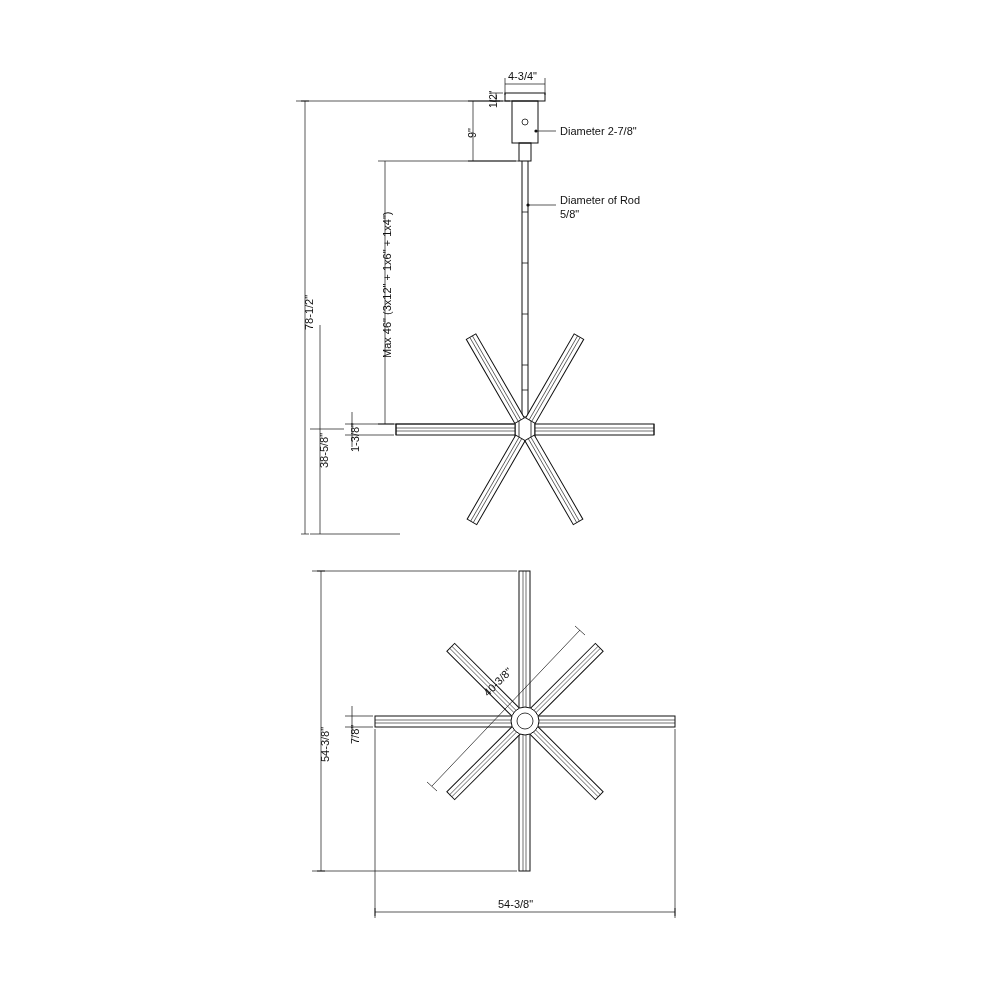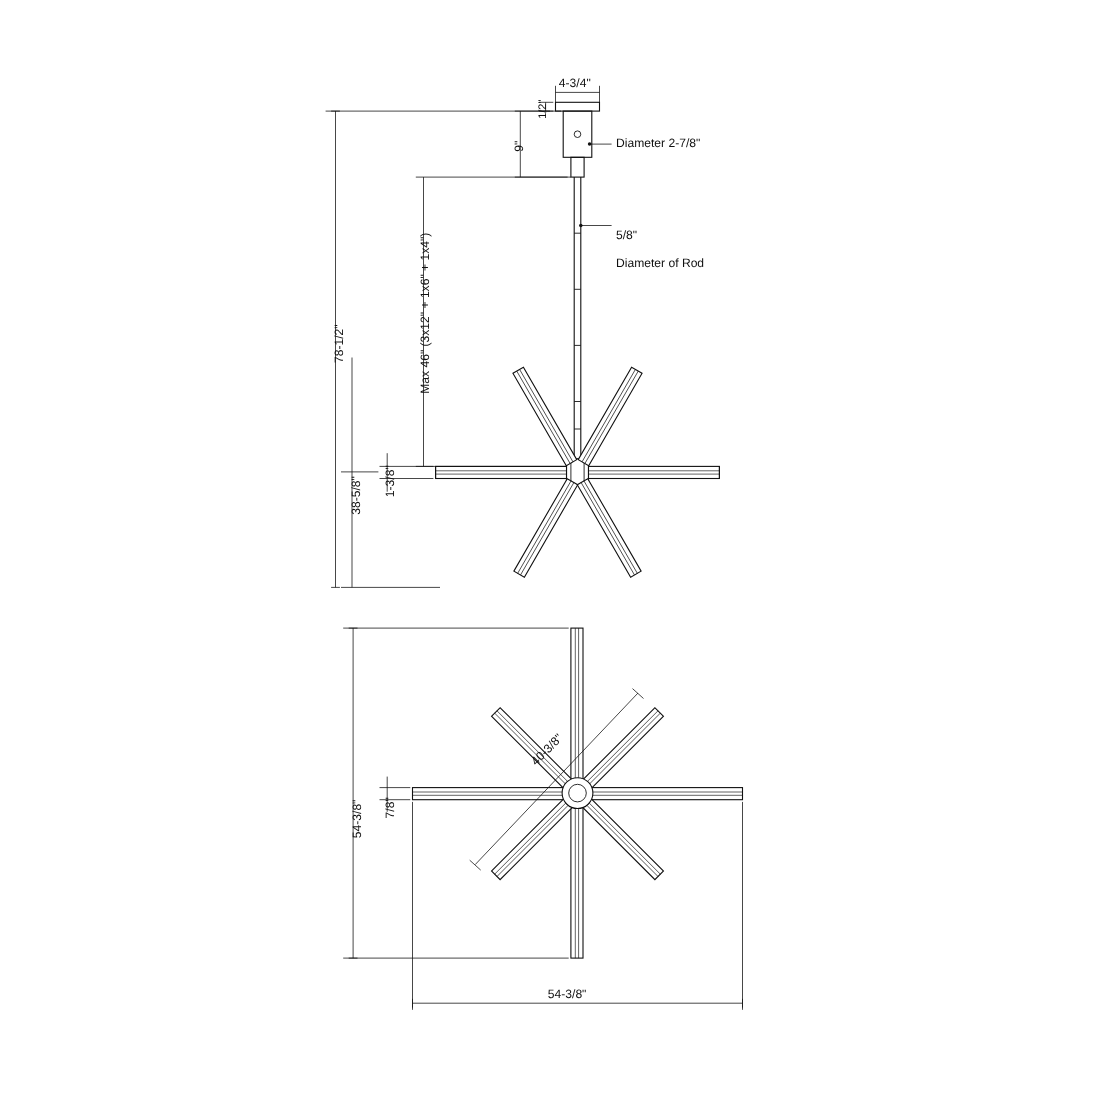--- a/index.html
+++ b/index.html
@@ -174,21 +174,21 @@
       <line class="dim" x1="375" y1="908" x2="375" y2="916"></line>
       <line class="dim" x1="675" y1="908" x2="675" y2="916"></line>
     </g>
   </svg>
 
   <div class="lbl" style="left:508px;top:70px;">4-3/4"</div>
   <div class="lbl rot small" style="left:488px;top:108px;">1/2"</div>
   <div class="lbl rot" style="left:466px;top:138px;">9"</div>
 
   <div class="lbl" style="left:560px;top:125px;">Diameter 2-7/8"</div>
-  <div class="lbl" style="left:560px;top:194px;margin-top:40px;">Diameter of Rod</div>
+  <div class="lbl" style="left:560px;top:194px;">Diameter of Rod</div>
   <div class="lbl" style="left:560px;top:208px;">5/8"</div>
 
   <div class="lbl rot" style="left:381px;top:358px;">Max 46" (3x12" + 1x6" + 1x4")</div>
   <div class="lbl rot" style="left:349px;top:452px;">1-3/8"</div>
   <div class="lbl rot" style="left:318px;top:468px;">38-5/8"</div>
   <div class="lbl rot" style="left:303px;top:330px;">78-1/2"</div>
 
   <div class="lbl rot" style="left:349px;top:744px;">7/8"</div>
   <div class="lbl rot" style="left:319px;top:762px;">54-3/8"</div>
   <div class="lbl" style="left:481px;top:690px;transform:rotate(-45deg);transform-origin:0 0;">40-3/8"</div>

